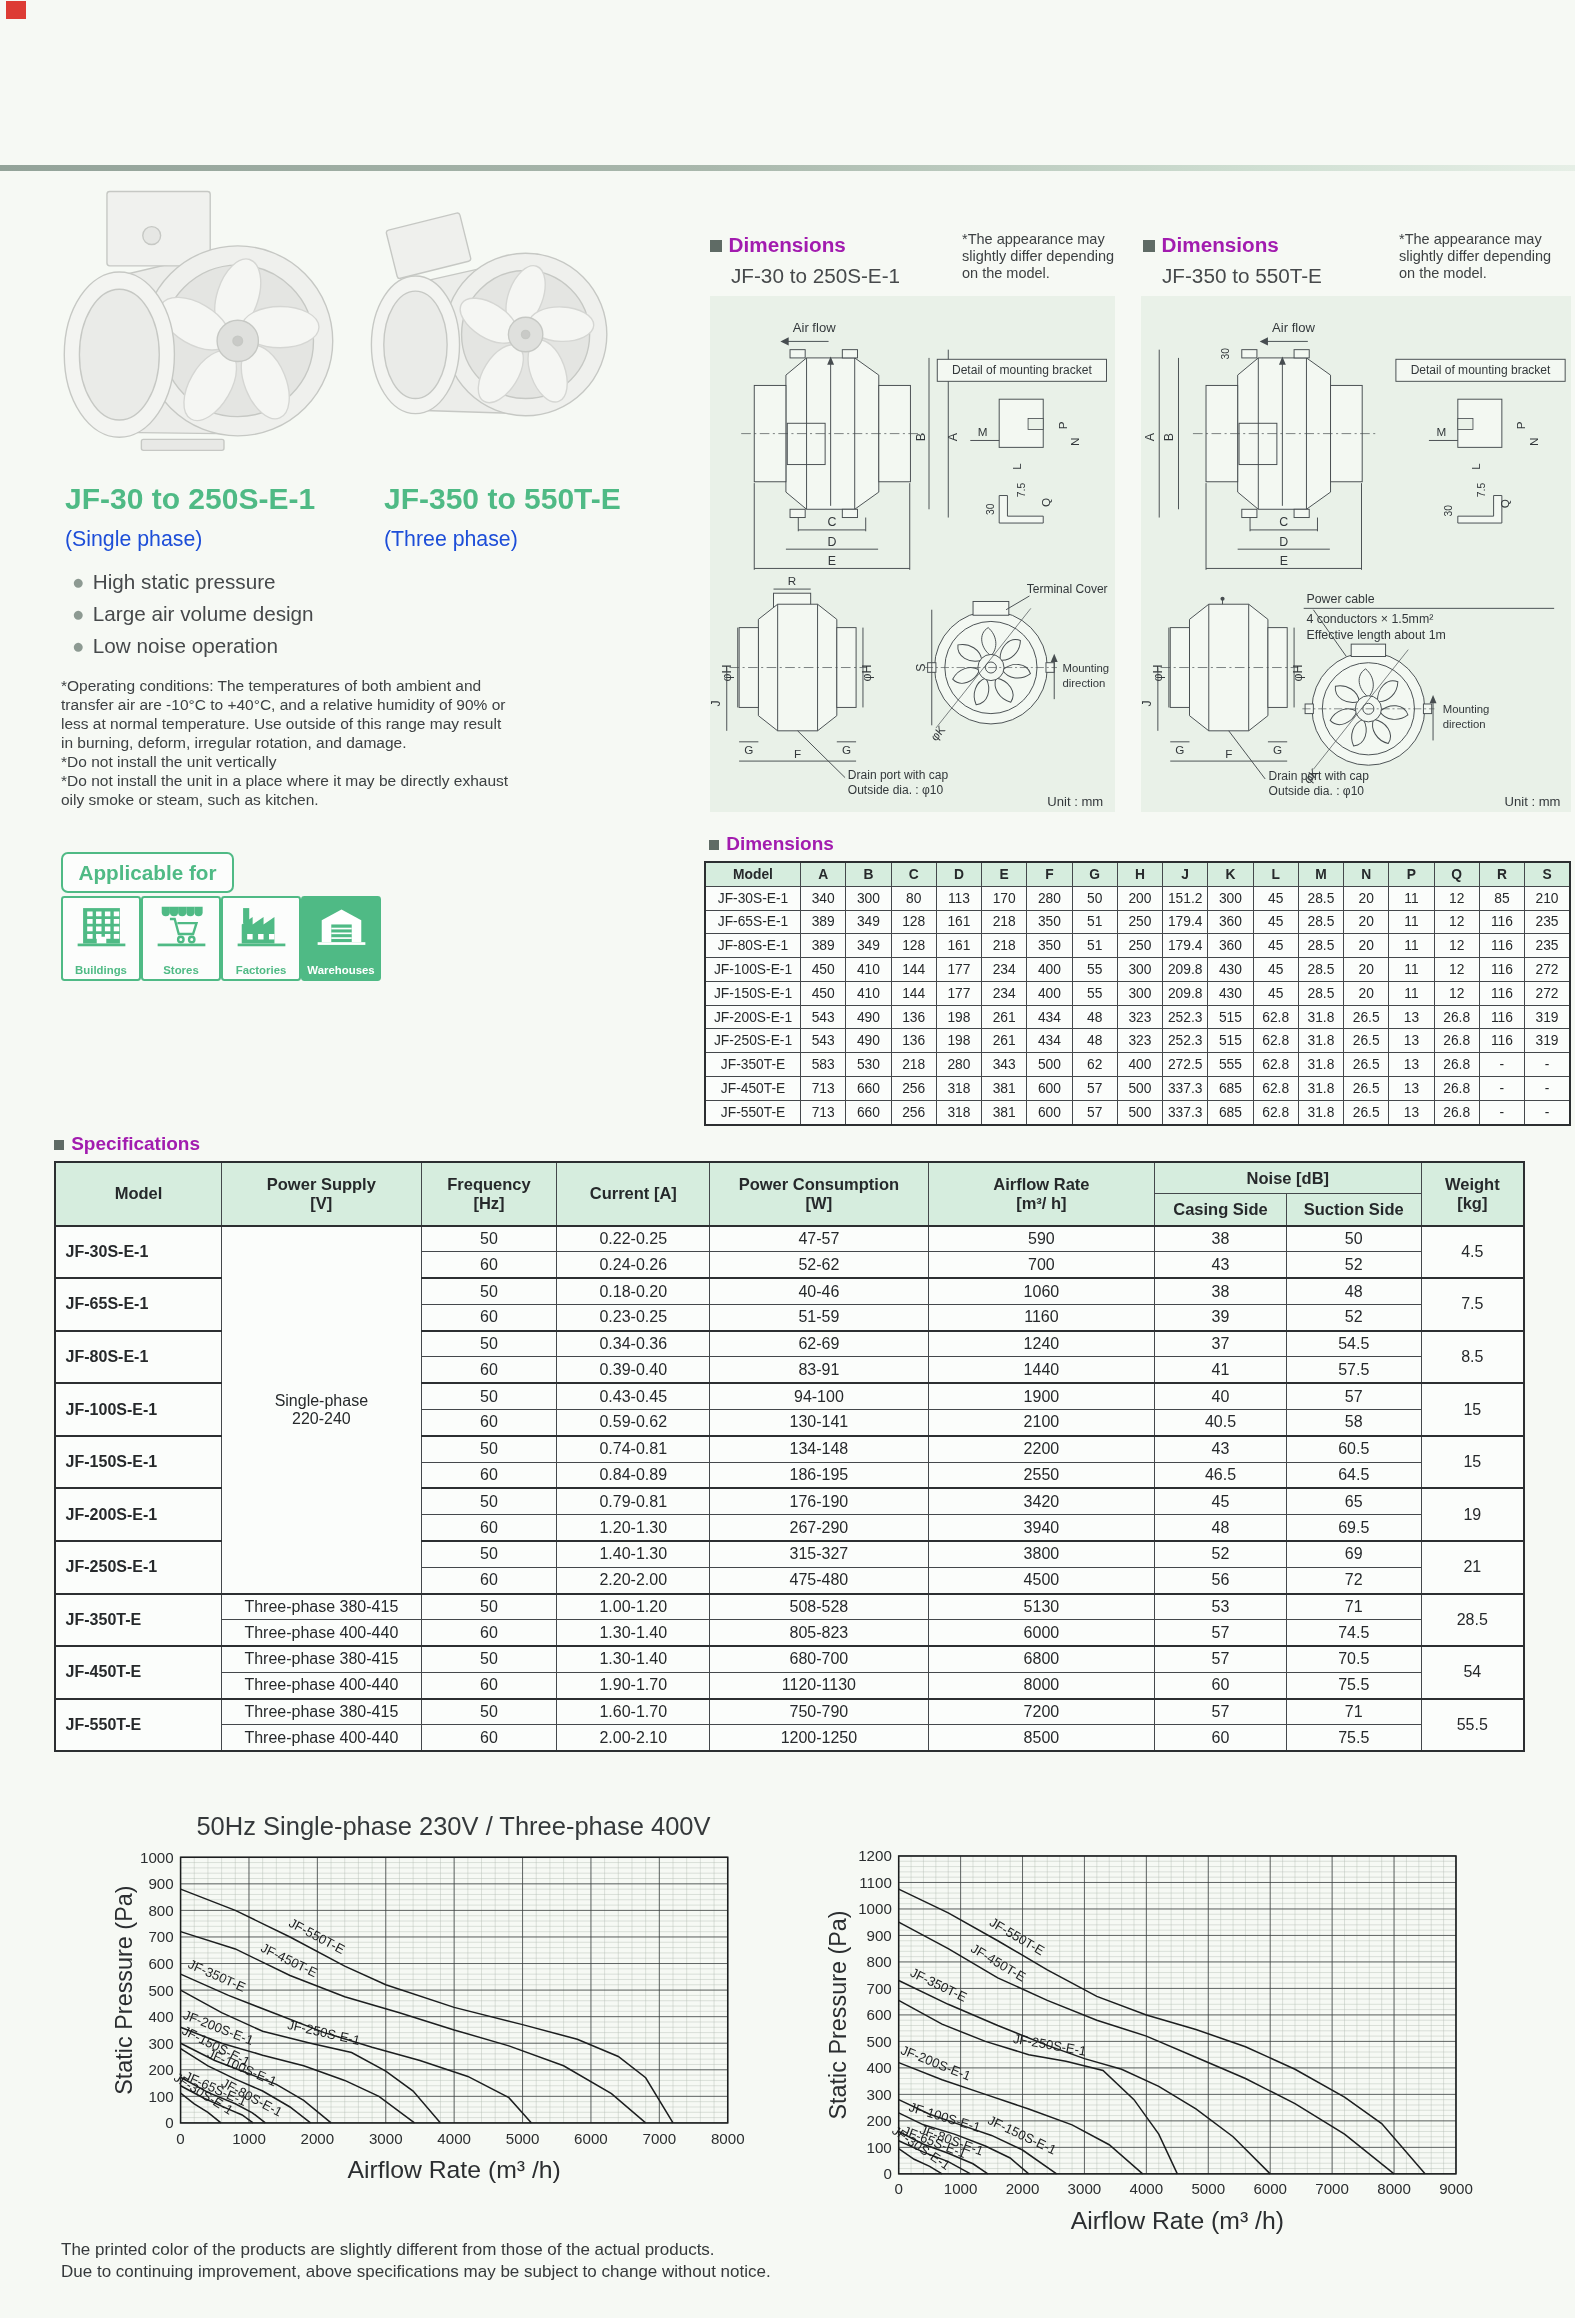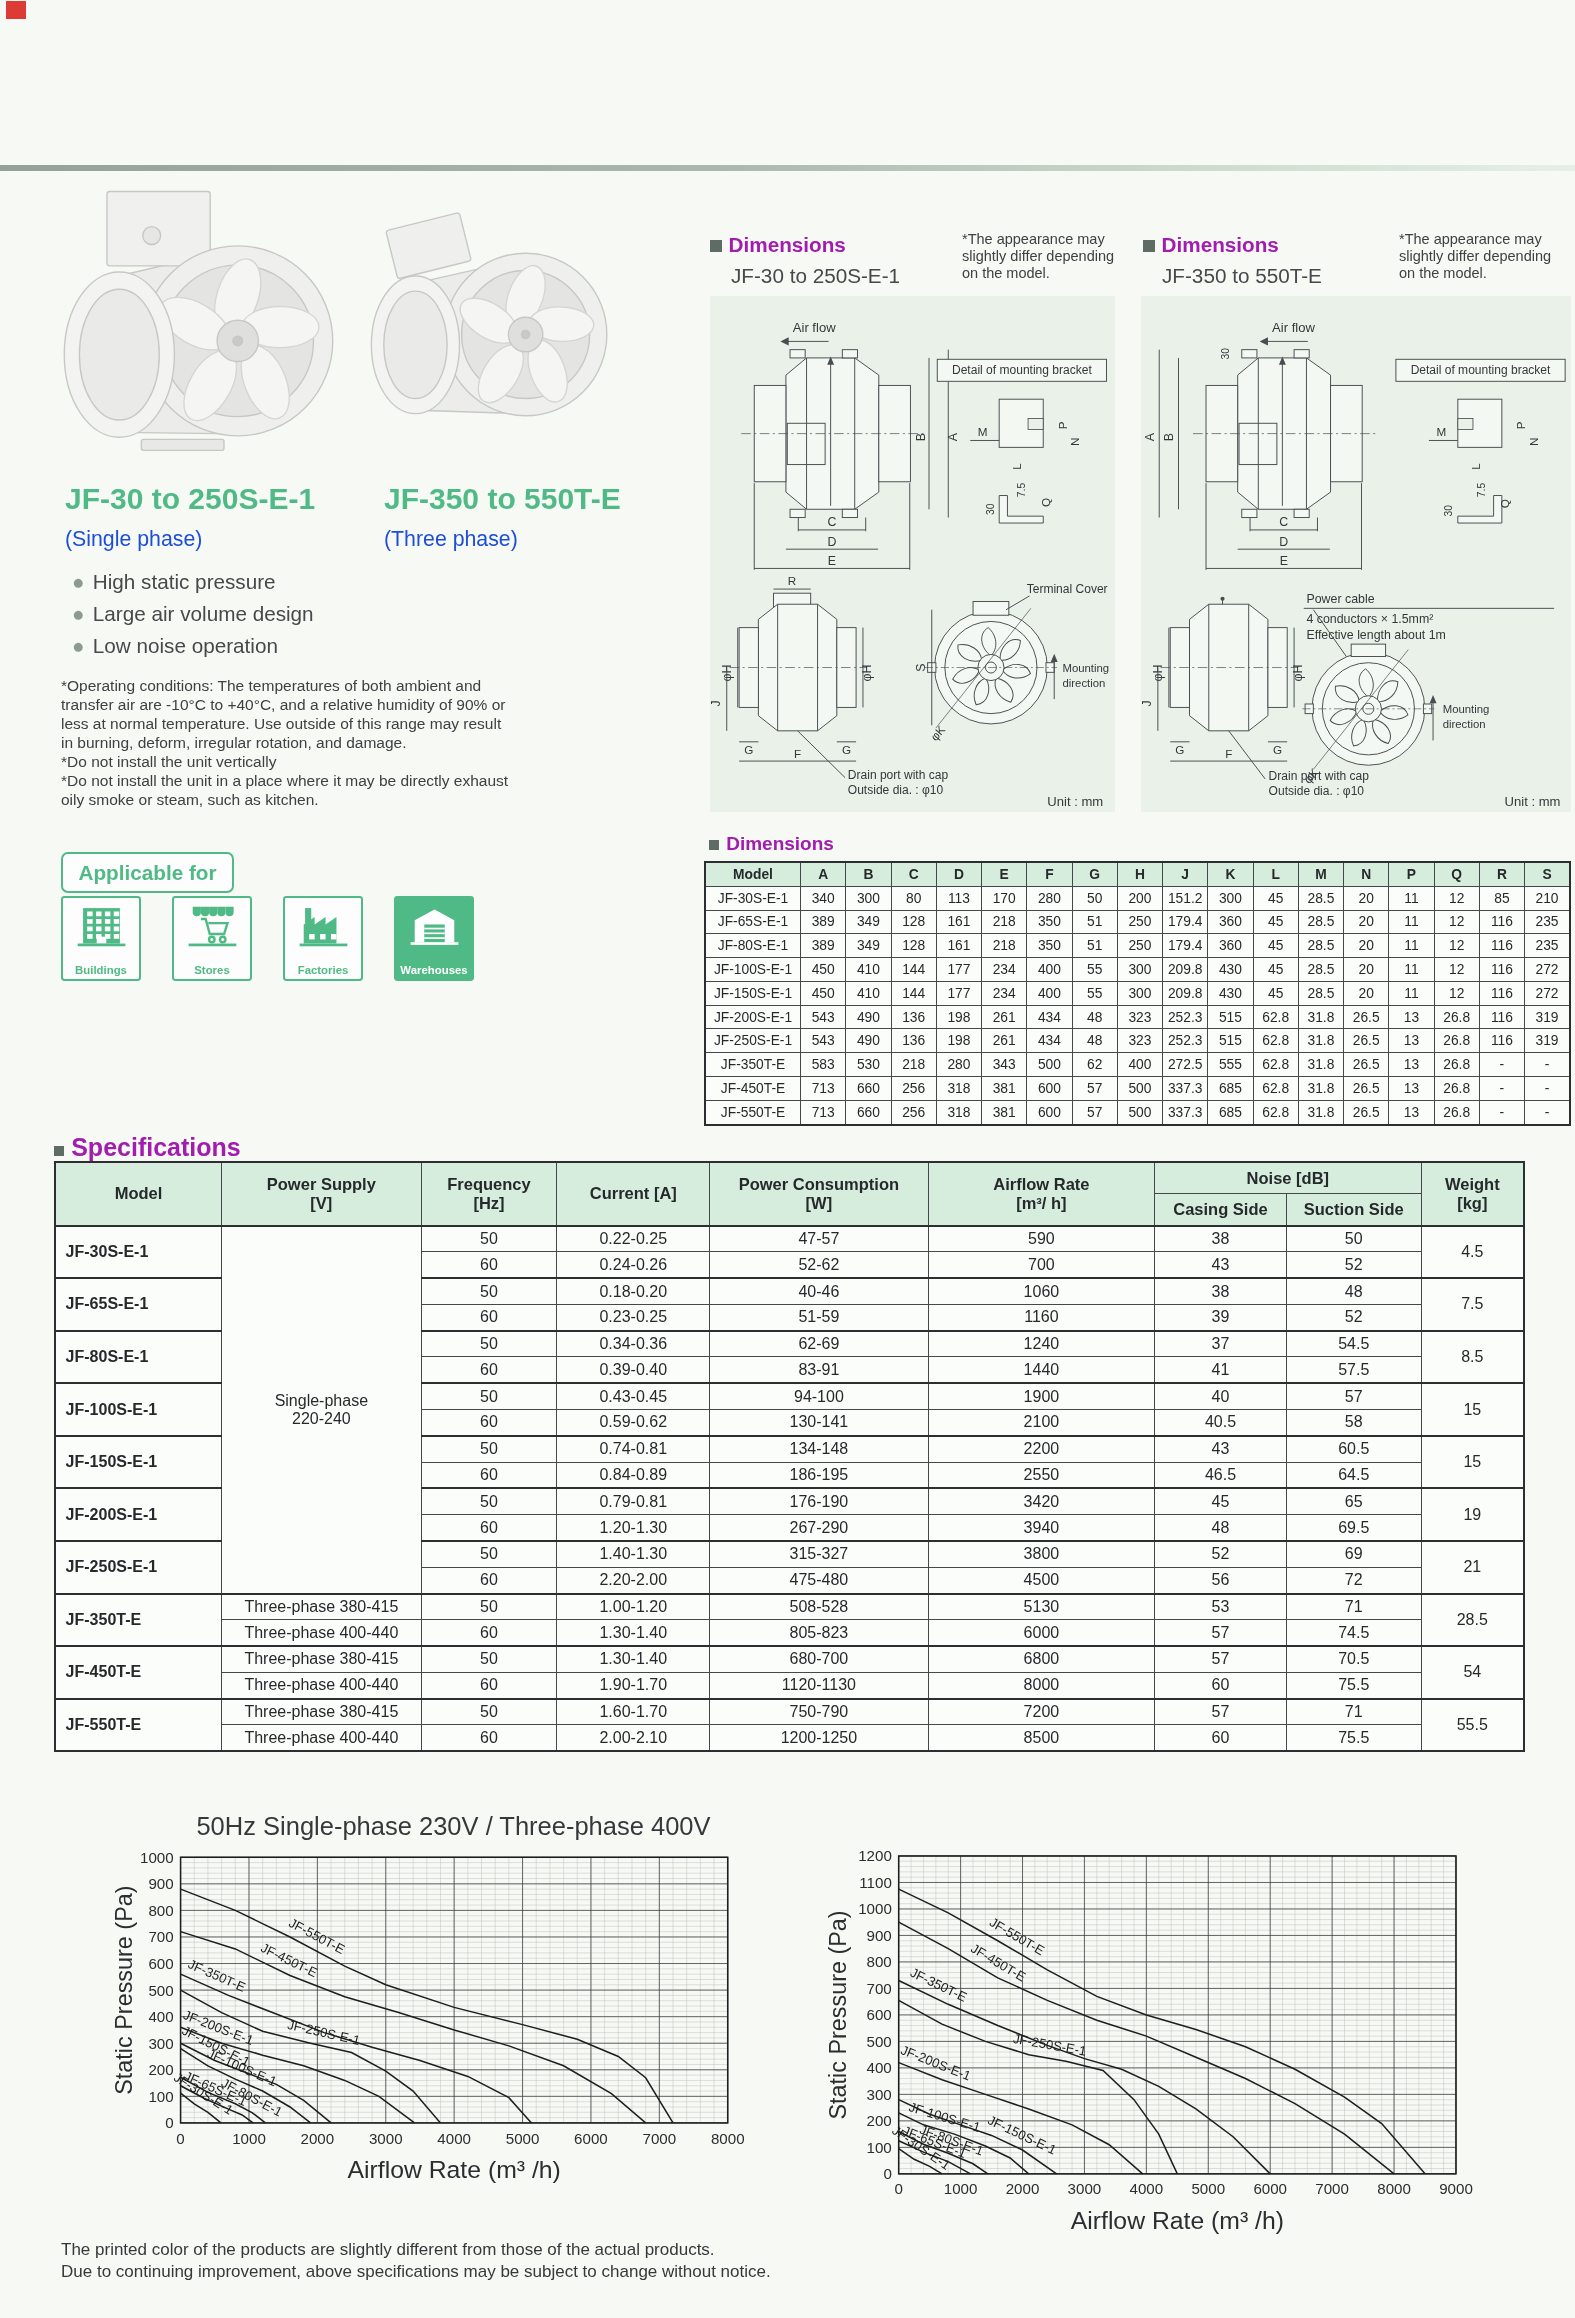--- a/index.html
+++ b/index.html
@@ -15,21 +15,21 @@
         background:linear-gradient(90deg,#93a399 0%,#a9b8ac 45%,#cfdfd2 80%,#e6efe6 100%);}
   
   .prod-name{font-size:30px;font-weight:bold;color:#4fba85;white-space:nowrap;}
   .prod-phase{font-size:21.3px;color:#1d4ed8;}
   .features{font-size:20.7px;color:#46494b;line-height:32px;}
   .features .dot{color:#8d9a92;margin-right:8.3px;}
   .notes{font-size:15.5px;color:#3d4143;line-height:19px;white-space:pre-line;width:620px;}
   .applicable-box{left:61px;top:852px;width:169px;height:37px;border:2.1px solid #4fba85;
         border-radius:6.9px;display:flex;align-items:center;justify-content:center;
         font-size:20.7px;font-weight:bold;color:#4fba85;background:#fcfdfc;}
-  .tiles{left:61px;top:896px;display:flex;gap:31px;}
+  .tiles{left:61px;top:896px;display:flex;}
   .tile{width:76px;height:81px;border:2.1px solid #4fba85;border-radius:3.4px;background:#fcfdfc;
         position:relative;display:flex;flex-direction:column;align-items:center;justify-content:flex-start;}
   .tile svg{margin-top:5.5px;}
   .tile .tlabel{position:absolute;bottom:2.8px;width:100%;text-align:center;
         font-size:11.4px;font-weight:bold;color:#4fba85;}
   .tile.filled{background:#4fba85;}
   .tile.filled .tlabel{color:#ffffff;text-align:center;}
   
   .sec-head{font-size:20.7px;font-weight:bold;color:#a21caf;white-space:nowrap;}
   .sec-head .sq{display:inline-block;width:11.7px;height:11.7px;background:#5f6b65;margin-right:6.9px;}
@@ -667,21 +667,21 @@
             <td>26.5</td>
             <td>13</td>
             <td>26.8</td>
             <td>-</td>
             <td>-</td>
           </tr>
         </tbody>
       </table>
     </div>
 
-  <div class="abs sec-head" style="left:54px;top:1133px;font-size:25px;"><span class="sq" style="width:10.3px;height:10.3px;"></span><span>Specifications</span></div>
+  <div class="abs sec-head" style="left:54px;top:1133px;font-size:19px;"><span class="sq" style="width:10.3px;height:10.3px;"></span><span>Specifications</span></div>
   <div class="abs" id="spec">
       <table>
         <colgroup>
     <col style="width:167px">
           <col style="width:200px">
           <col style="width:136px">
           <col style="width:153px">
     <col style="width:219px">
           <col style="width:227px">
           <col style="width:132px">

